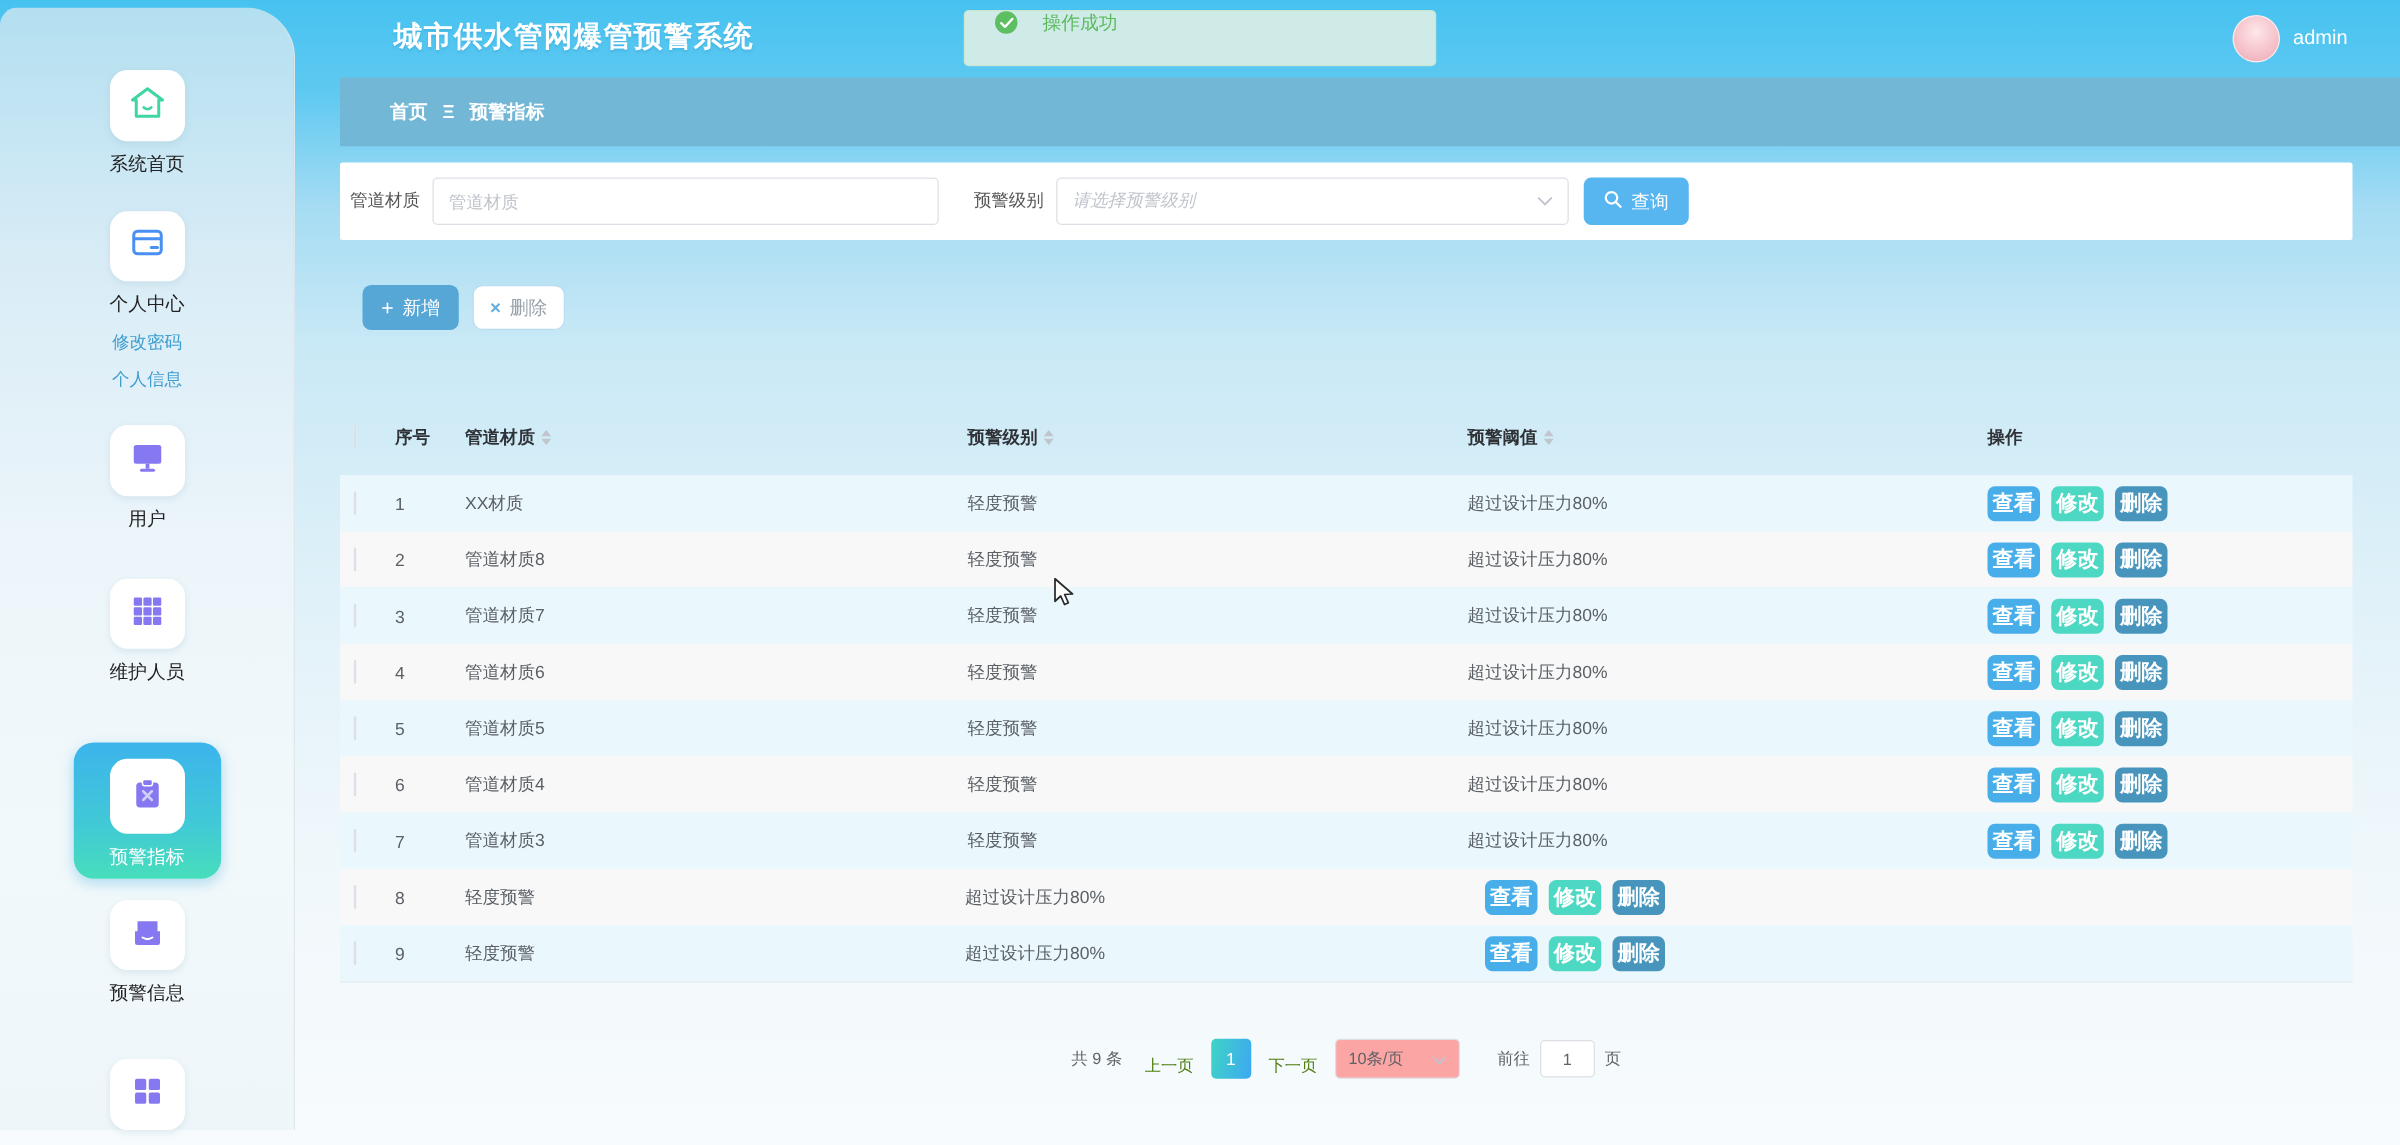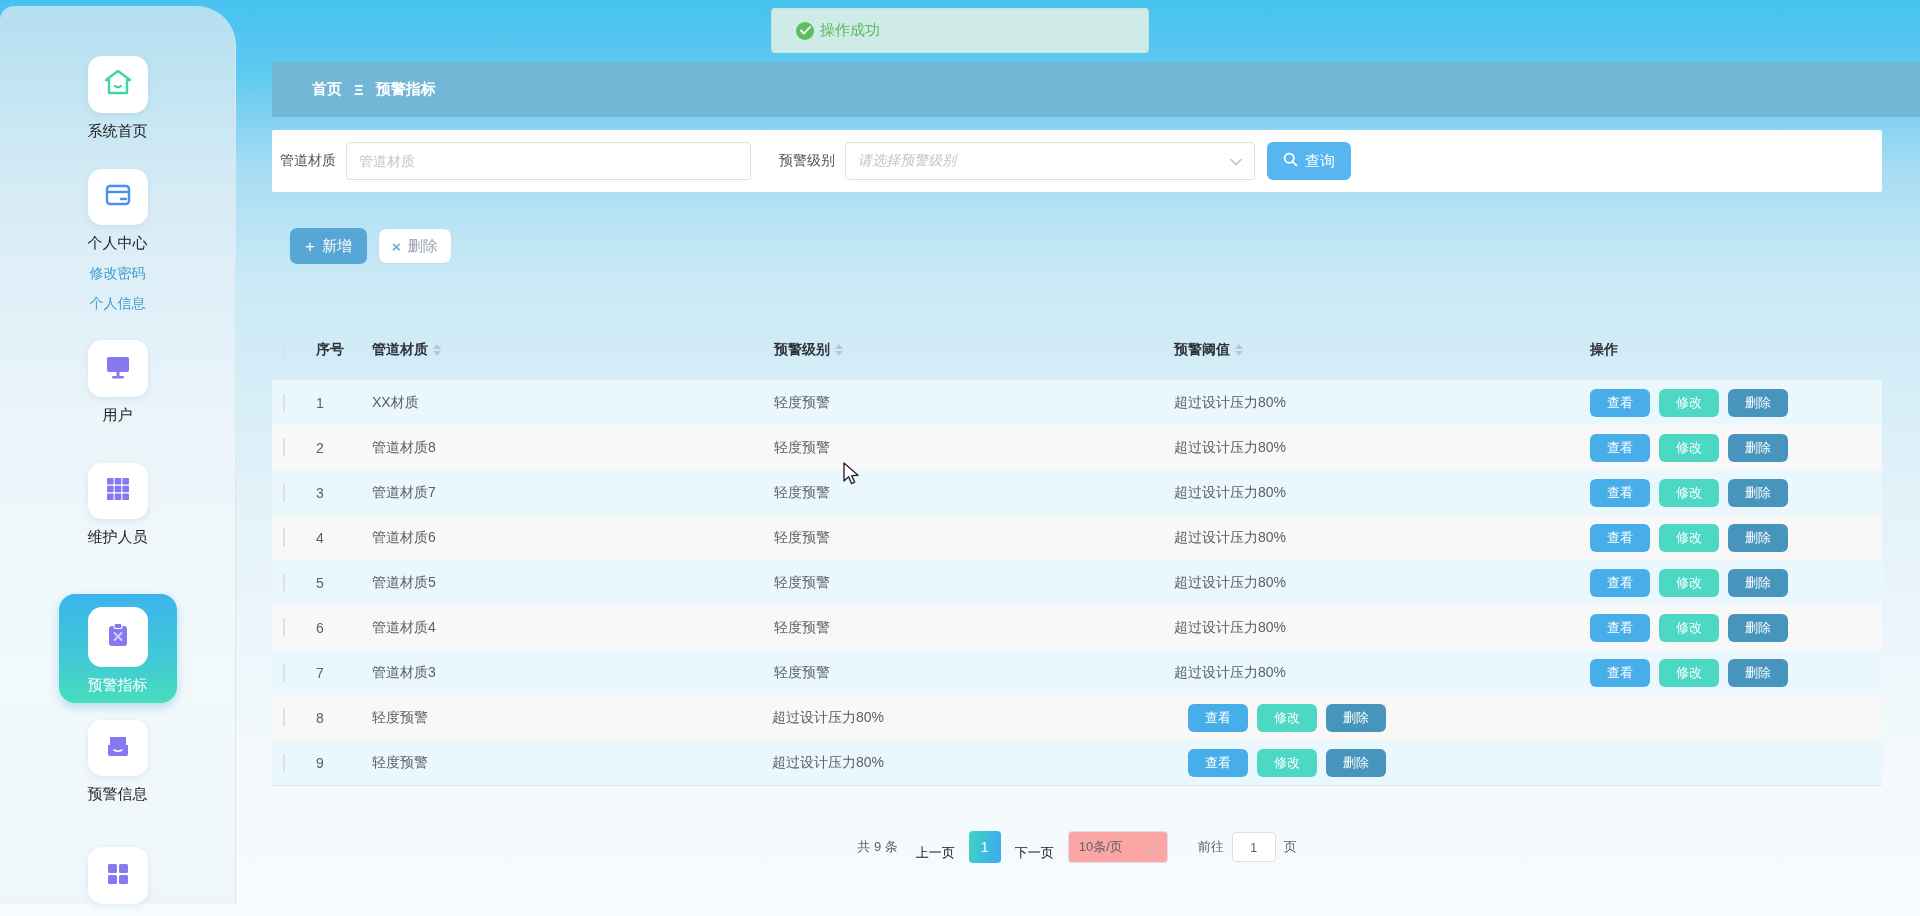--- a/index.html
+++ b/index.html
@@ -32,21 +32,21 @@
   .app-title { position:absolute; left:79px; top:14px; color:#fff; font-size:23px;
     font-weight:bold; letter-spacing:1px; text-shadow:0 1px 2px rgba(0,90,140,.15); }
   .user-box { position:absolute; right:42px; top:12px; display:flex; align-items:center; gap:10px; }
   .avatar { width:38px; height:38px; border-radius:50%;
     background:radial-gradient(circle at 50% 35%, #fde7e9 0%, #f6c3ca 55%, #eba9b6 100%);
     border:1px solid rgba(255,255,255,.7); cursor:pointer; }
   .user-name { color:#fff; font-size:16px; }
 
   .toast { position:absolute; left:535px; top:8px; width:378px; height:45px;
     background:rgba(224,240,229,.88); border:1px solid rgba(200,228,205,.9); border-radius:4px;
-    display:flex; align-items:center; padding-left:24px; gap:6px; }
+    display:flex; padding-left:24px; gap:20px; }
   .toast-text { color:#5cb95c; font-size:15px; }
   .check-circle { width:18px; height:18px; border-radius:50%; background:#5dbe62;
     display:flex; align-items:center; justify-content:center; }
 
   .breadcrumb-bar { position:absolute; top:62px; left:36px; right:0; height:55px;
     background:#72b7d6; display:flex; align-items:center; padding-left:40px;
     color:#fff; font-size:15px; gap:12px; font-weight:bold; }
   .crumb { cursor:pointer; }
 
   .content { position:absolute; top:130px; left:36px; right:38px; }
@@ -85,29 +85,29 @@
   .col-actions { flex:1; padding-left:8px; }
   .th { font-size:14px; font-weight:bold; color:#2f3338; display:flex; align-items:center; gap:5px; }
   .td { font-size:14px; color:#5a6066; }
   .checkbox { width:14px; height:14px; border:1px solid #dcdfe6; border-radius:2px;
     background:#fff; cursor:pointer; }
   .carets { display:flex; flex-direction:column; gap:2px; cursor:pointer; }
   .carets i { width:0; height:0; border-left:4px solid transparent; border-right:4px solid transparent; }
   .carets .up { border-bottom:5px solid #c0c4cc; }
   .carets .dn { border-top:5px solid #c0c4cc; }
   .row-btns { display:flex; gap:9px; }
-  .rb { width:60px; height:28px; border:none; border-radius:6px; color:#fff; font-size:13px; cursor:pointer; }
+  .rb { width:42px; height:28px; border:none; border-radius:6px; color:#fff; font-size:17px; cursor:pointer;font-weight:bold; }
   .rb.view { background:#47aee9; }
   .rb.edit { background:#4cd8c2; }
   .rb.del  { background:#4795bc; }
 
   .pagination { margin-top:45px; display:flex; align-items:center; justify-content:center;
     gap:14px; font-size:13px; color:#606266; }
   .pg-total { margin-right:4px; }
-  .pg-dis { color:#0f172a; cursor:default;margin-top:12px; }
+  .pg-dis { color:#4d7c0f; cursor:default;margin-top:12px; }
   .pg-page { width:32px; height:32px; border-radius:4px; color:#fff; font-size:14px;
     display:flex; align-items:center; justify-content:center;
     background:linear-gradient(100deg,#3fd4c5 0%,#3da8f2 100%); cursor:pointer; }
   .pg-size { width:100px; height:32px; border:1px solid #dcdfe6; border-radius:4px; background:#fca5a5;
     display:flex; align-items:center; justify-content:space-between; padding:0 10px; cursor:pointer; }
   .pg-goto { display:flex; align-items:center; gap:8px; margin-left:16px; }
   .pg-input { width:44px; height:30px; border:1px solid #dcdfe6; border-radius:4px;
     text-align:center; font-size:13px; color:#606266; outline:none; background:#fff; }
 
   .cursor { position:absolute; left:842px; top:462px; pointer-events:none; z-index:50; }
@@ -198,20 +198,27 @@
           <rect x="15" y="4" width="9" height="9" rx="1.5"></rect>
           <rect x="4" y="15" width="9" height="9" rx="1.5"></rect>
           <rect x="15" y="15" width="9" height="9" rx="1.5"></rect>
         </svg>
     </span>
   </div>
 </nav>
 
 <div class="main">
 
+  <div class="topbar">
+    <div class="app-title">城市供水管网爆管预警系统</div>
+    <div class="user-box">
+      <div class="avatar"></div>
+      <span class="user-name">admin</span>
+    </div>
+  </div>
 
   <div class="toast">
     <span class="check-circle">
       <svg width="11" height="9" viewBox="0 0 11 9">
           <path d="M1 4.5 L4 7.5 L10 1" stroke="#fff" stroke-width="1.8" fill="none" stroke-linecap="round" stroke-linejoin="round"></path>
         </svg>
     </span>
     <span class="toast-text">操作成功</span>
   </div>
 

